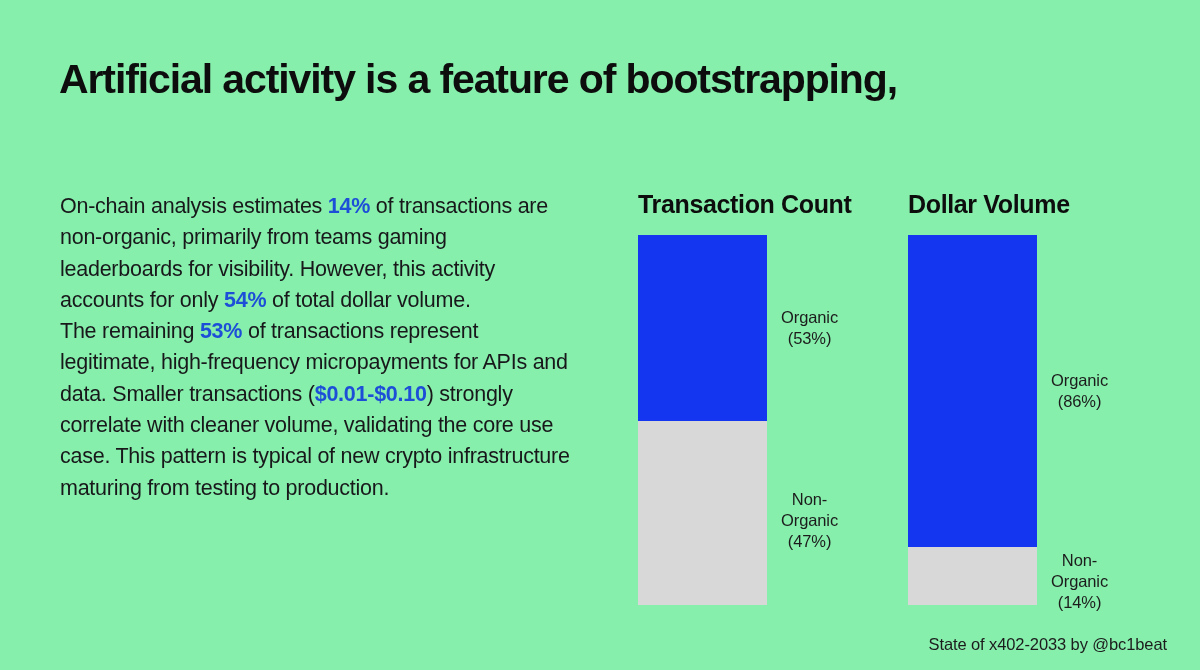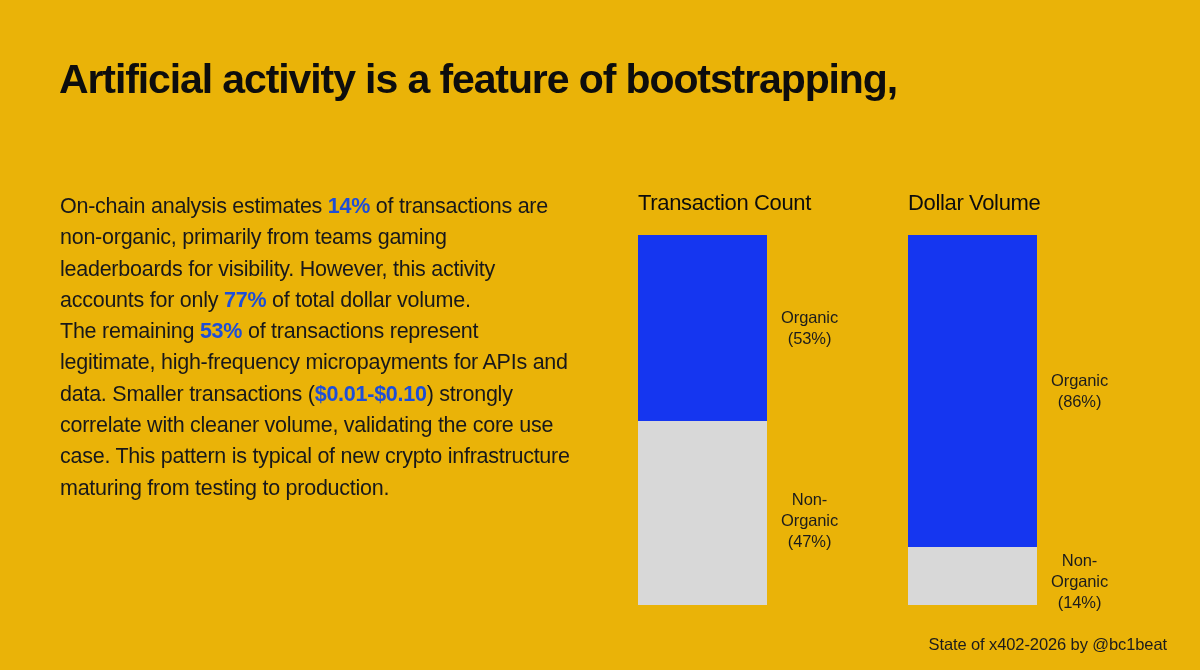--- a/index.html
+++ b/index.html
@@ -14,21 +14,21 @@
     background: #fafafa;
     font-family: "Liberation Sans", sans-serif;
     -webkit-font-smoothing: antialiased;
     position: relative;
     color: #111111;
   }
 
   #slide {
     position: absolute;
     inset: 0;
-    background: #eab308;
+    background: #86efac;
   }
 
   
   #headline {
     position: absolute;
     left: 59px;
     top: 55px;
     width: 1010px;
     font-size: 41px;
     font-weight: 700;
@@ -65,22 +65,22 @@
 
   .chart-col { position: absolute; top: 0; }
   .chart-col.col-count  { left: 38px; }
   .chart-col.col-volume { left: 308px; }
 
   .chart-title {
     position: absolute;
     top: 10px;
     left: 0;
     white-space: nowrap;
-    font-size: 22px;
-    font-weight: 400;
+    font-size: 25px;
+    font-weight: 700;
     color: #0d0d0d;
     letter-spacing: -0.35px;
   }
 
   .bar {
     position: absolute;
     top: 55px;
     left: 0;
     width: 129px;
     height: 370px;
@@ -123,21 +123,21 @@
 <body>
 
 <div id="slide">
 
   <h1 id="headline">
     <span class="hl-line">Artificial activity is a feature of bootstrapping,</span>
   </h1>
 
   <div id="narrative">
 
-    <p class="para"><span>On-chain analysis estimates </span><span class="accent">14%</span><span> of transactions are non-organic, primarily from teams gaming leaderboards for visibility. However, this activity accounts for only </span><span class="accent">77%</span><span> of total dollar volume.</span></p>
+    <p class="para"><span>On-chain analysis estimates </span><span class="accent">14%</span><span> of transactions are non-organic, primarily from teams gaming leaderboards for visibility. However, this activity accounts for only </span><span class="accent">54%</span><span> of total dollar volume.</span></p>
 
     <p class="para"><span>The remaining </span><span class="accent">53%</span><span> of transactions represent legitimate, high-frequency micropayments for APIs and data. Smaller transactions (</span><span class="accent">$0.01-$0.10</span><span>) strongly correlate with cleaner volume, validating the core use case. This pattern is typical of new crypto infrastructure maturing from testing to production.</span></p>
 
   </div>
 
   <div id="charts">
 
     <div class="chart-col col-count">
       <div class="chart-title">Transaction Count</div>
 
@@ -161,15 +161,15 @@
       </div>
 
       <div class="bar-label lbl-organic">Organic
 (86%)</div>
       <div class="bar-label lbl-nonorganic">Non-Organic
 (14%)</div>
     </div>
 
   </div>
 
-  <div id="footer">State of x402-2026 by @bc1beat</div>
+  <div id="footer">State of x402-2033 by @bc1beat</div>
 
 </div>
 
 </body></html>

